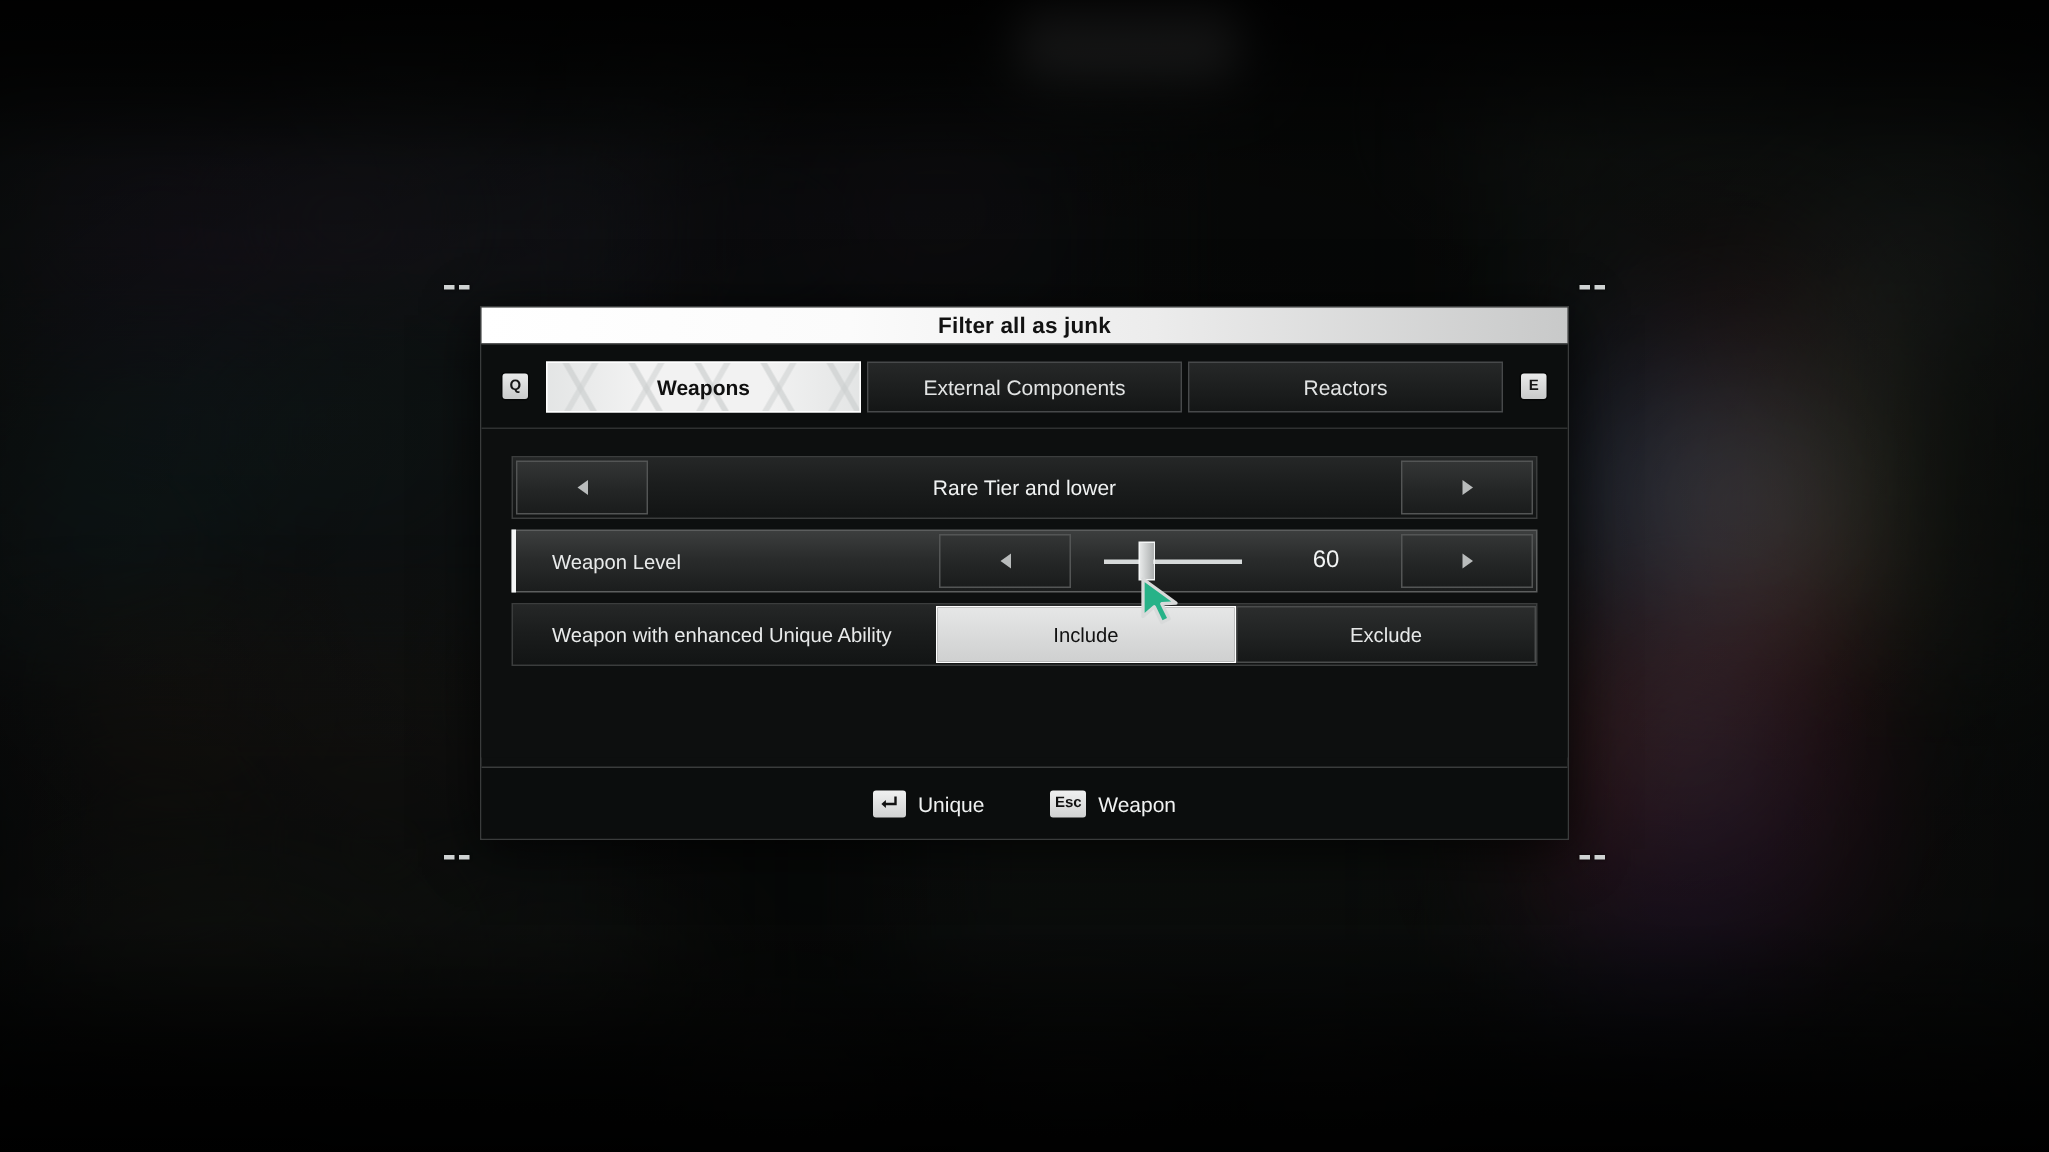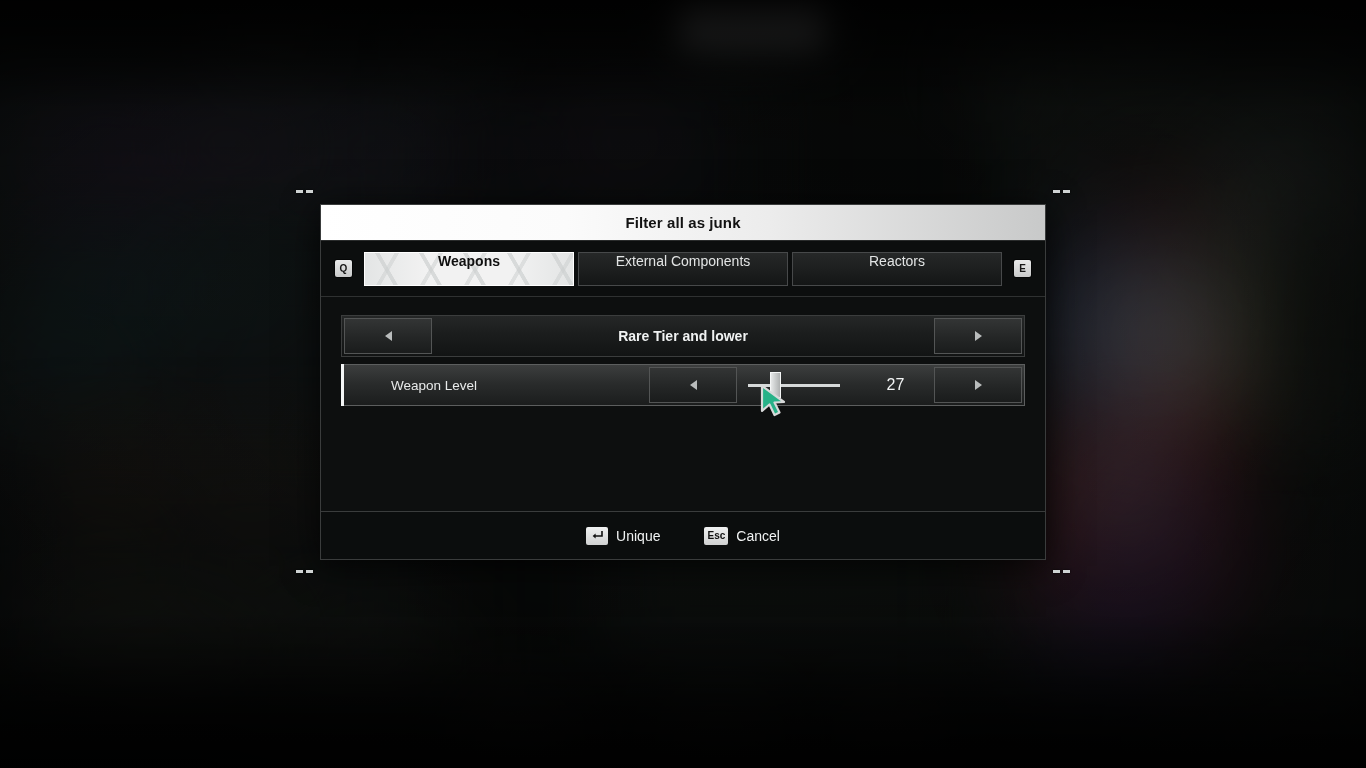--- a/index.html
+++ b/index.html
@@ -59,21 +59,21 @@
   .corner.tr span:nth-child(2) { left: 10px; top: 0; }
   .corner.bl { left: 296px; top: 570px; }
   .corner.bl span:nth-child(1) { left: 0; top: 0; }
   .corner.bl span:nth-child(2) { left: 10px; top: 0; }
   .corner.br { left: 1053px; top: 570px; }
   .corner.br span:nth-child(1) { left: 0; top: 0; }
   .corner.br span:nth-child(2) { left: 10px; top: 0; }
 
   
   #titlebar {
-    height: 36px;
+    height: 25px;
     background: linear-gradient(to right, #ffffff 0%, #fbfbfb 34%, #ececec 62%, #c8c9c9 100%);
     border-bottom: 1px solid #2a2c2c;
     display: flex; align-items: center; justify-content: center;
     position: relative;
   }
   #titlebar-text {
     color: #121212;
     font-size: 15px;
     font-weight: bold;
     letter-spacing: .1px;
@@ -100,21 +100,21 @@
   }
   #tabs {
     display: flex;
     flex: 1 1 auto;
     gap: 4px;
     margin: 0 12px;
   }
   .tab {
     flex: 1 1 0;
     height: 34px;
-    display: flex; align-items: flex-start; justify-content: center;
+    display: flex; align-items: center; justify-content: center;
     font-size: 14px;
     color: #e2e4e4;
     background: linear-gradient(to bottom, #262828 0%, #1c1e1e 55%, #141616 100%);
     border: 1px solid #47494a;
     position: relative;
     overflow: hidden;
     cursor: pointer;
   }
   .tab span { position: relative; z-index: 2; }
   .tab.active {
@@ -146,21 +146,20 @@
     margin-bottom: 7px;
     display: flex; align-items: stretch;
     background: linear-gradient(to bottom, #252727 0%, #1b1d1d 45%, #121414 100%);
     border: 1px solid #3b3d3d;
     position: relative;
     cursor: pointer;
   }
   .row.selected {
     background: linear-gradient(to bottom, #3c3e3e 0%, #2a2c2c 45%, #1b1d1d 100%);
     border: 1px solid #5c5e5e;
-    padding-left: 23px;
   }
   .row.selected::before {
     content: "";
     position: absolute;
     left: -1px; top: -1px; bottom: -1px;
     width: 3px;
     background: #f4f6f6;
   }
   .row-label {
     flex: 0 0 282px;
@@ -188,21 +187,21 @@
     border-bottom: 5px solid transparent;
   }
   .stepbtn .arr.left  { border-right: 7px solid #b9bcbc; }
   .stepbtn .arr.right { border-left: 7px solid #b9bcbc; }
 
   .row-value {
     flex: 1 1 auto;
     text-align: right;
     color: #f0f2f2;
     font-size: 14px;
-    display: flex; align-items: center; justify-content: center; font-weight: bold;
+    display: flex; align-items: center; justify-content: center;
   }
 
   
   .slider-wrap {
     flex: 1 1 auto;
     display: flex; align-items: center;
     justify-content: center;
     gap: 0;
   }
   .slider {
@@ -409,44 +408,51 @@
       <div class="row-label">Weapon Level</div>
       <div class="row-ctl">
         <div class="stepbtn">
           <div class="arr left"></div>
         </div>
         <div class="slider-wrap">
           <div class="slider">
             <div class="slider-track"></div>
             <div class="slider-handle" id="slider-handle" style="left: calc(30% - 5px);"></div>
           </div>
-          <div class="slider-number">27</div>
+          <div class="slider-number">60</div>
         </div>
         <div class="stepbtn">
           <div class="arr right"></div>
         </div>
       </div>
     </div>
 
+    <div class="row">
+      <div class="row-label">Weapon with enhanced Unique Ability</div>
+      <div class="row-ctl">
+        <div class="toggle on">Include</div>
+        <div class="toggle off">Exclude</div>
+      </div>
+    </div>
 
   </div>
 
   <div id="footer">
     <div class="fbtn">
       <div class="keybox enter">
         <svg width="13" height="11" viewBox="0 0 13 11" aria-hidden="true">
           <path d="M11 1 L11 6 L3 6" stroke="#111" stroke-width="1.6" fill="none"></path>
           <path d="M4.6 3.4 L1.6 6 L4.6 8.6 Z" fill="#111"></path>
         </svg>
       </div>
       <span>Unique</span>
     </div>
     <div class="fbtn">
       <div class="keybox">Esc</div>
-      <span>Cancel</span>
+      <span>Weapon</span>
     </div>
   </div>
 
 </div>
 
 <div id="cursor">
   <svg width="30" height="34" viewBox="0 0 30 34" aria-hidden="true">
     <path d="M2 2 L2 27 L9.5 20.5 L14.5 31 L19.5 28.5 L14.5 18.5 L24 18 Z" fill="#27b288" stroke="#d8dada" stroke-width="2.2" stroke-linejoin="round"></path>
   </svg>
 </div>

